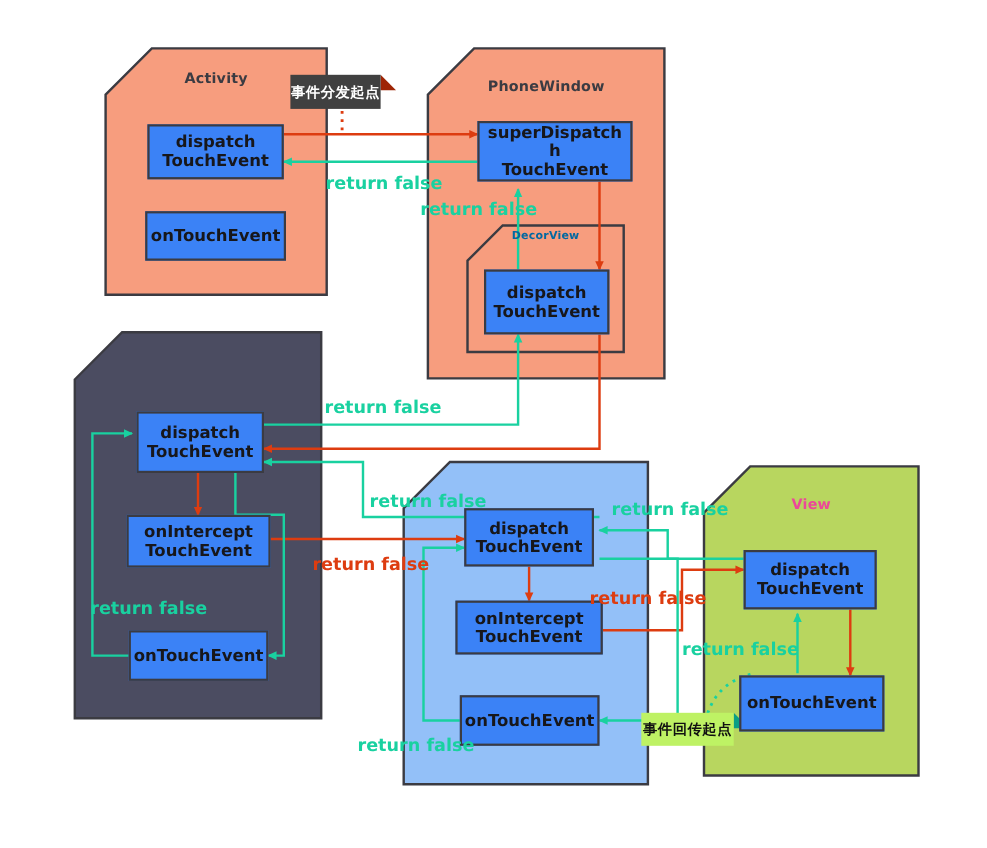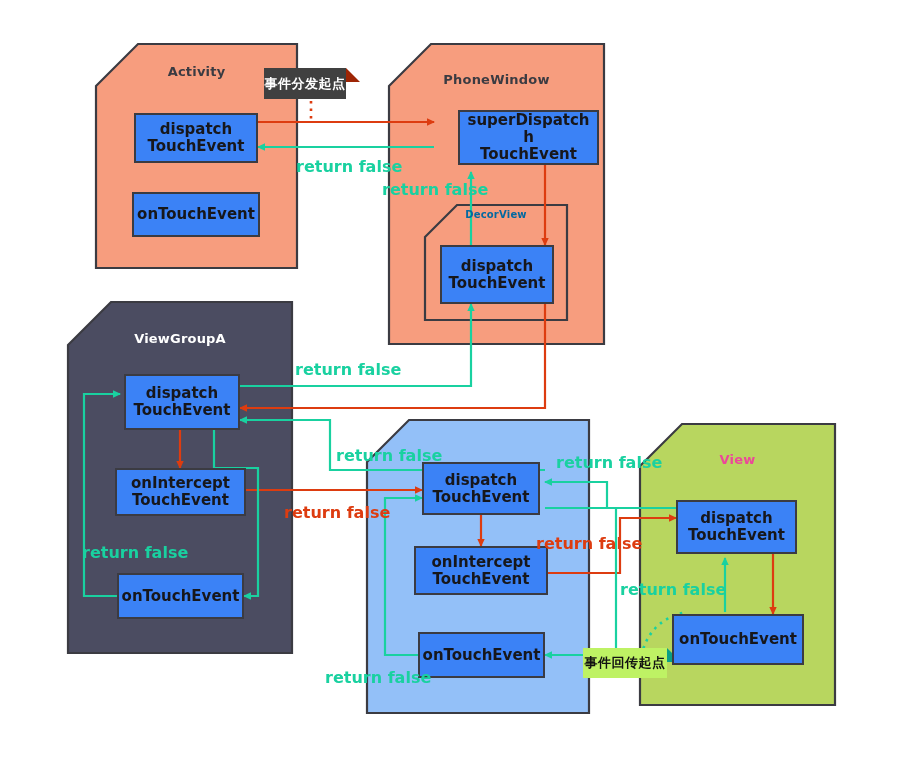--- a/index.html
+++ b/index.html
@@ -96,27 +96,26 @@
 
     <path d="M434,147 L258,147" stroke="#19d1a0" stroke-width="2.2" fill="none" marker-end="url(#ar-teal)"></path>
 
     <path d="M346,68 L360,82 L346,82 Z" fill="#9e2505"></path>
     <path d="M667,648 L681,662 L667,662 Z" fill="#0a9e85"></path>
   </svg>
 
   <div class="panel-title" style="left:96px;top:64px;width:201px;color:#3b3b42;">Activity</div>
   <div class="panel-title" style="left:389px;top:72px;width:215px;color:#3b3b42;">PhoneWindow</div>
   <div class="panel-title" style="left:425px;top:209px;width:142px;color:#0369a1;font-size:10px;">DecorView</div>
-  <div class="panel-title" style="left:68px;top:331px;width:224px;color:#ffffff;">ViewGroupA</div>
   <div class="panel-title" style="left:640px;top:452px;width:195px;color:#ec4899;">View</div>
 
   <div class="mbox" style="left:134px;top:113px;width:124px;height:50px;">dispatch<br>TouchEvent</div>
   <div class="mbox" style="left:132px;top:192px;width:128px;height:45px;">onTouchEvent</div>
 
-  <div class="mbox" style="left:458px;top:110px;width:141px;height:55px;">superDispatch<br>h<br>TouchEvent</div>
+  <div class="mbox" style="left:434px;top:110px;width:141px;height:55px;">superDispatch<br>h<br>TouchEvent</div>
   <div class="mbox" style="left:440px;top:245px;width:114px;height:59px;">dispatch<br>TouchEvent</div>
 
   <div class="mbox" style="left:124px;top:374px;width:116px;height:56px;">dispatch<br>TouchEvent</div>
   <div class="mbox" style="left:115px;top:468px;width:131px;height:48px;">onIntercept<br>TouchEvent</div>
   <div class="mbox" style="left:117px;top:573px;width:127px;height:46px;">onTouchEvent</div>
 
   <div class="mbox" style="left:422px;top:462px;width:118px;height:53px;">dispatch<br>TouchEvent</div>
   <div class="mbox" style="left:414px;top:546px;width:134px;height:49px;">onIntercept<br>TouchEvent</div>
   <div class="mbox" style="left:418px;top:632px;width:127px;height:46px;">onTouchEvent</div>
 

